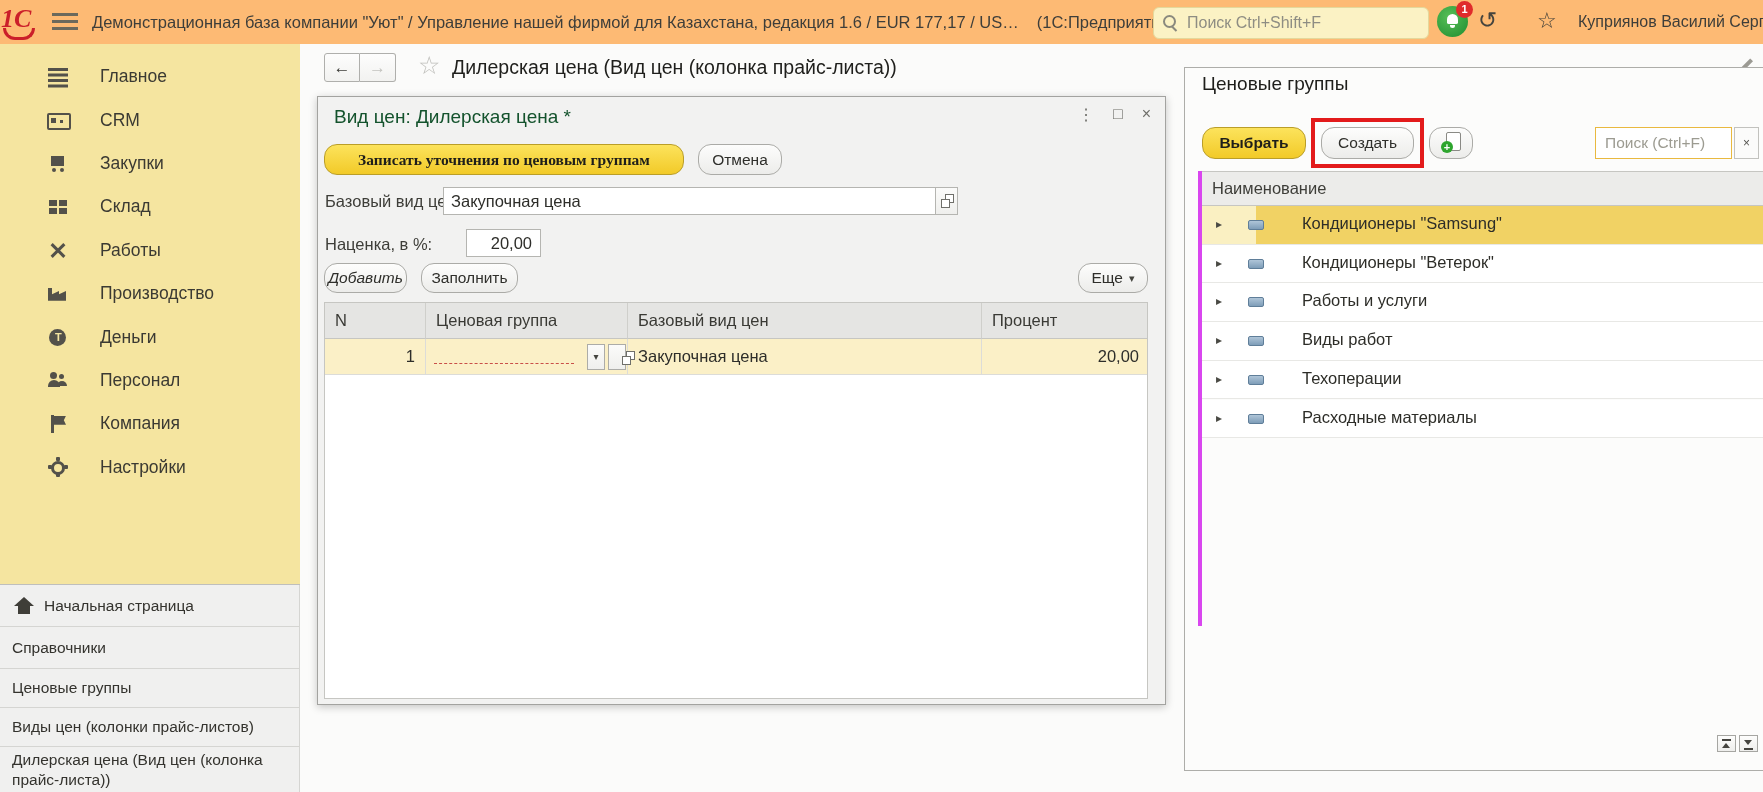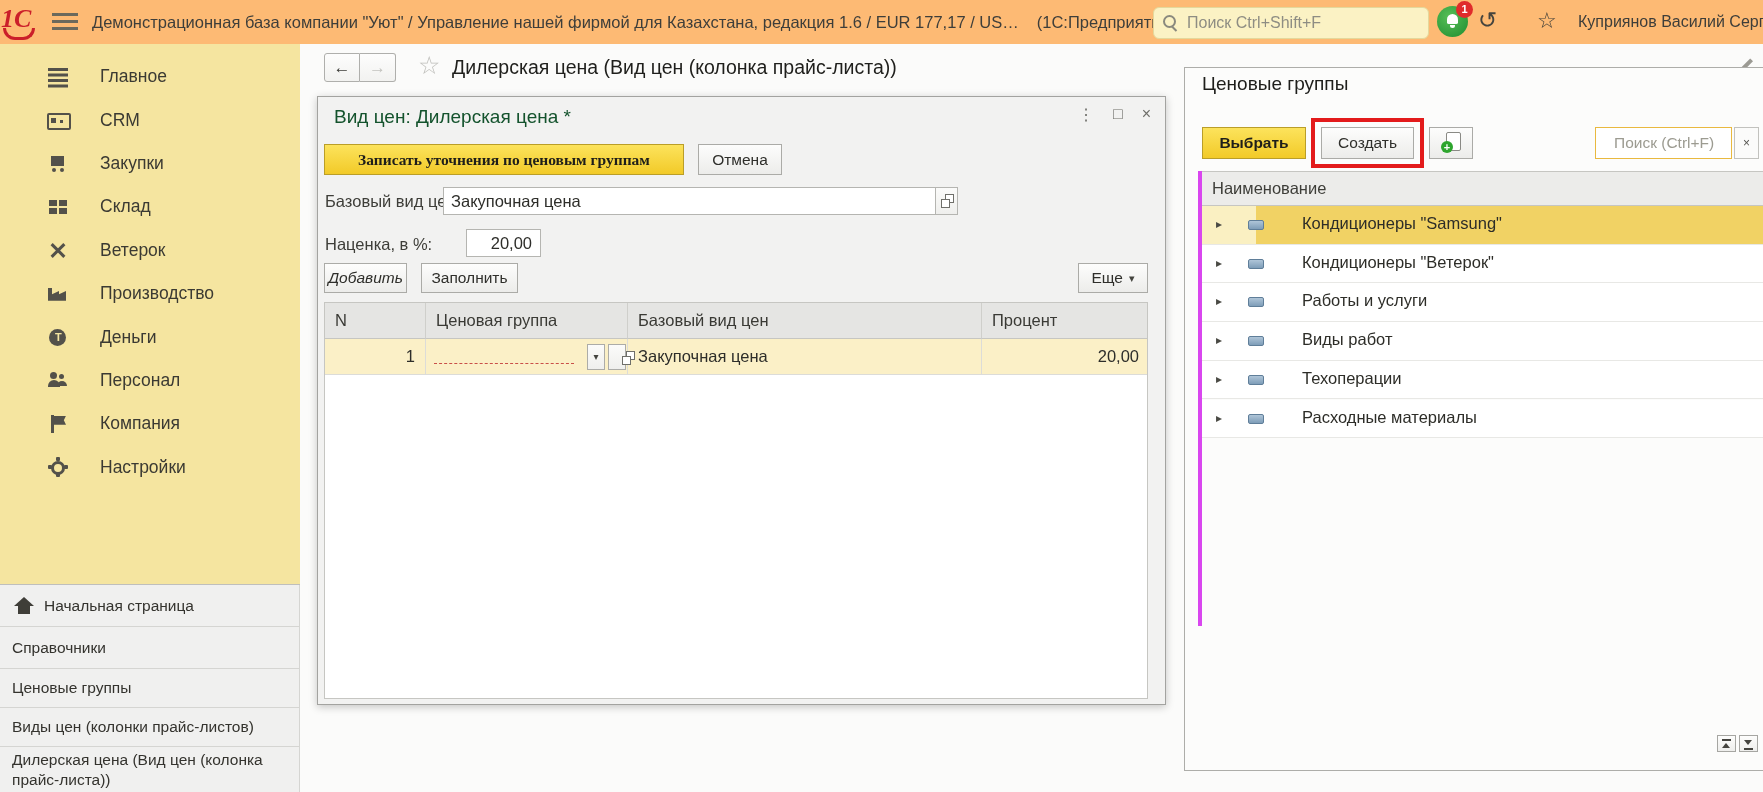--- a/index.html
+++ b/index.html
@@ -98,21 +98,21 @@
   .pencil::after{content:"";position:absolute;left:2px;top:12px;border-left:3px solid transparent;border-right:3px solid transparent;
                  border-top:5px solid #9B9A93;transform:rotate(45deg);}
 
   
   #dialog{left:317px;top:96px;width:849px;height:609px;background:#F2F2F1;border:1px solid #A3A3A0;
           box-shadow:0 2px 8px rgba(0,0,0,.22);box-sizing:border-box;}
   #dlg-title{left:16px;top:9px;font-size:19px;color:#14532d;}
   .dlg-ctrls{right:14px;top:8px;display:flex;gap:19px;color:#6E6E69;font-size:16px;}
   .dlg-ctrls span{cursor:pointer;}
   .btn{display:inline-flex;align-items:center;justify-content:center;box-sizing:border-box;cursor:pointer;
-       border:1px solid #ABABA7;border-radius:0;background:linear-gradient(#FDFDFC,#ECECEA);font-size:15.5px;color:#2F2F2B;}
+       border:1px solid #ABABA7;border-radius:13px;background:linear-gradient(#FDFDFC,#ECECEA);font-size:15.5px;color:#2F2F2B;}
   .btn.yellow{background:linear-gradient(#FCE35C,#F2CA28);border-color:#BA9E28;font-weight:bold;color:#1E1E1A;}
   #btn-save{left:6px;top:47px;width:360px;height:31px;font-family:Liberation Serif, serif;}
   #btn-cancel{left:380px;top:47px;width:84px;height:31px;}
   .fld-lbl{font-size:16.5px;color:#3E3E39;}
   #lbl-base{left:7px;top:95px;}
   #inp-base{left:125px;top:90px;width:493px;height:28px;background:#FFFFFF;border:1px solid #B5B5B1;box-sizing:border-box;
             font-size:16.5px;color:#2E2E2A;line-height:26px;padding-left:7px;cursor:text;}
   #btn-base-open{left:617px;top:90px;width:23px;height:28px;border:1px solid #B5B5B1;background:linear-gradient(#FBFBFA,#EFEFED);
                  box-sizing:border-box;cursor:pointer;}
   .i-squares{position:relative;width:100%;height:100%;}
@@ -143,21 +143,21 @@
   #btn-select{left:17px;top:59px;width:104px;height:32px;}
   #btn-create{left:136px;top:59px;width:93px;height:32px;text-align:right;}
   #red-box{left:126px;top:50px;width:113px;height:50px;border:4px solid #E31B1B;box-sizing:border-box;z-index:5;pointer-events:none;}
   #btn-newgroup{left:244px;top:59px;width:44px;height:32px;}
   .i-docplus{position:relative;width:24px;height:24px;}
   .i-docplus::before{content:"";position:absolute;left:7px;top:1px;width:13px;height:17px;background:#fff;border:1px solid #8A8A85;border-radius:2px;}
   .i-docplus::after{content:"+";position:absolute;left:2px;top:10px;width:12px;height:12px;background:#2EA52E;color:#fff;
                     border-radius:50%;font:bold 11px/12px "Liberation Sans",sans-serif;text-align:center;}
   #panel-search{left:410px;top:59px;width:137px;height:32px;border:1px solid #E9B93F;background:#fff;box-sizing:border-box;
                 display:flex;align-items:center;}
-  #panel-search input{border:none;outline:none;background:transparent;width:120px;font-size:15.5px;color:#55544C;margin-left:16px;}
+  #panel-search input{border:none;outline:none;background:transparent;width:120px;font-size:15.5px;color:#55544C;margin-left:7px;}
   #panel-search input::placeholder{color:#9C9B91;}
   #btn-clear{left:549px;top:59px;width:25px;height:32px;border:1px solid #C2C2BE;background:#FBFBFA;box-sizing:border-box;
              text-align:center;line-height:30px;font-size:12px;color:#55544F;cursor:pointer;}
   #plist{left:13px;top:103px;width:566px;height:455px;border-left:4px solid #d946ef;box-sizing:border-box;}
   #plist-header{position:absolute;left:0;top:0;width:566px;height:35px;background:#ECECEA;border-top:1px solid #C6C6C2;
                 border-bottom:1px solid #C6C6C2;box-sizing:border-box;font-size:16.5px;color:#3E3E39;line-height:33px;padding-left:10px;}
   .prow{position:absolute;left:0;width:566px;height:38.7px;border-bottom:1px solid #E8E8E5;box-sizing:border-box;cursor:pointer;background:#fff;}
   .prow.sel{background:#F1D264;}
   .prow.sel .gutter{position:absolute;left:0;top:0;width:54px;height:100%;background:#FAF0C2;}
   .prow .arr{position:absolute;left:14px;top:11px;font-size:12px;color:#4A4A44;}
@@ -208,21 +208,21 @@
   <div class="sb-item">
     <span class="ico i-cart"></span>
     <span class="lbl">Закупки</span>
     </div>
   <div class="sb-item">
     <span class="ico i-grid"></span>
     <span class="lbl">Склад</span>
     </div>
   <div class="sb-item">
     <span class="ico i-tools"></span>
-    <span class="lbl">Ветерок</span>
+    <span class="lbl">Работы</span>
     </div>
   <div class="sb-item">
     <span class="ico i-factory"></span>
     <span class="lbl">Производство</span>
     </div>
   <div class="sb-item">
     <span class="ico i-money"></span>
     <span class="lbl">Деньги</span>
     </div>
   <div class="sb-item">

